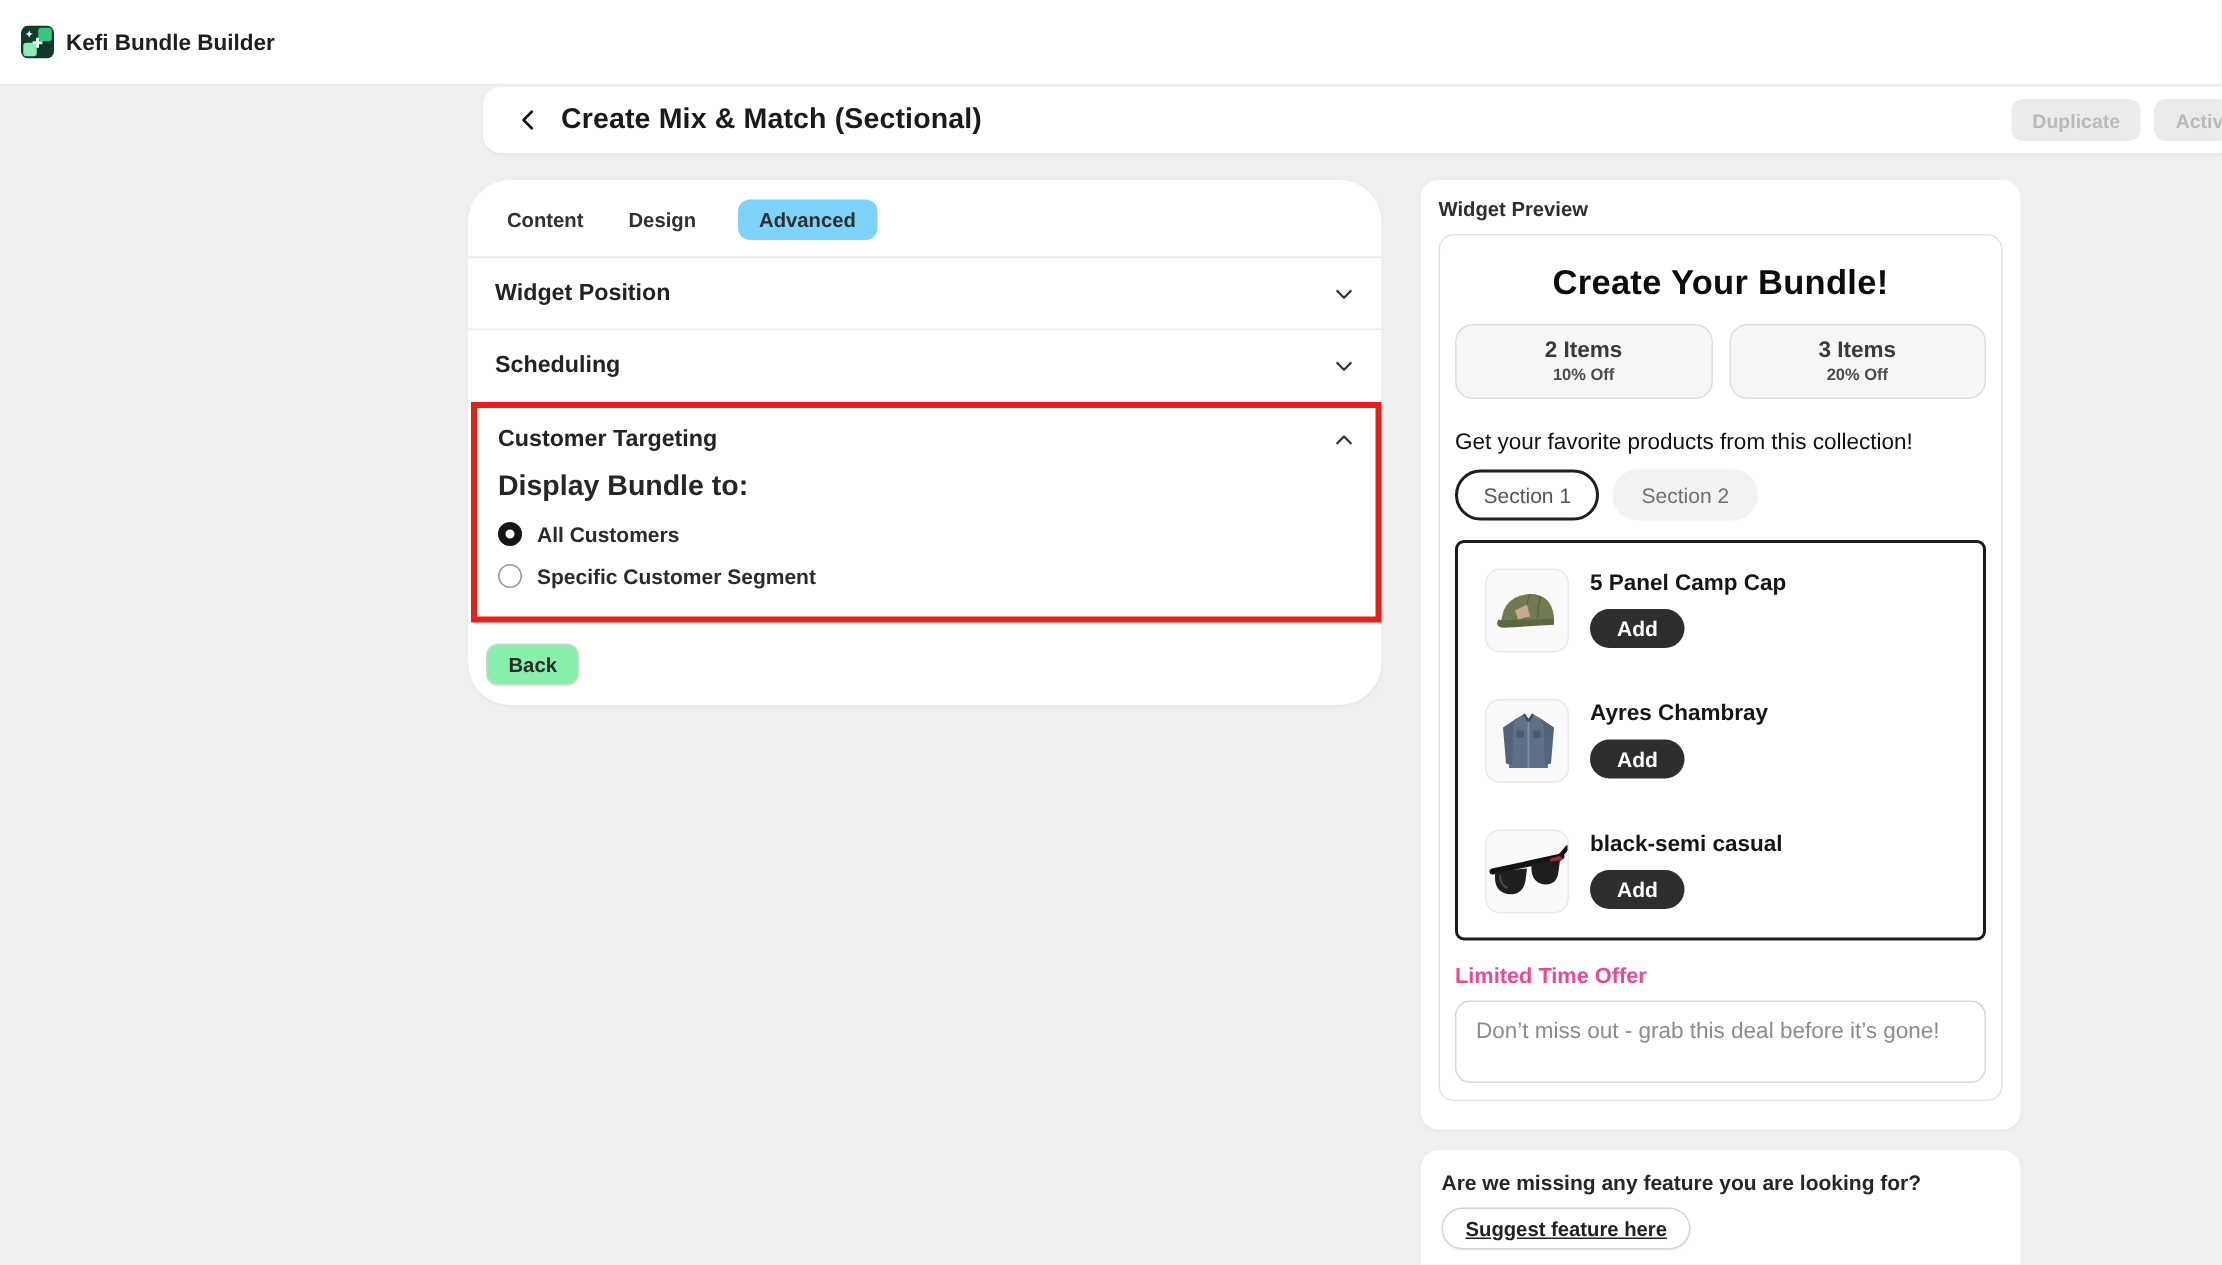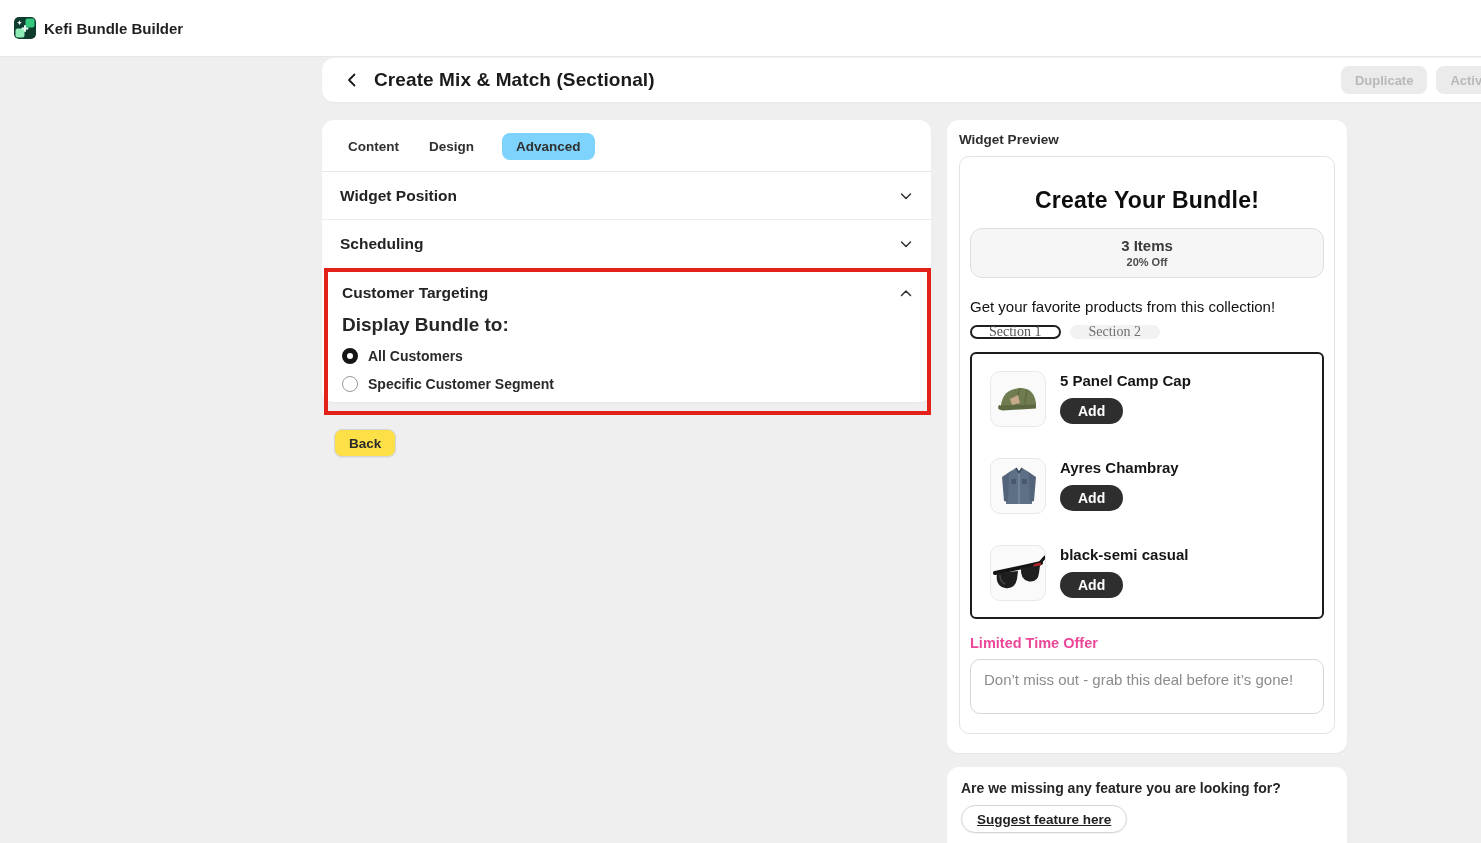--- a/index.html
+++ b/index.html
@@ -29,21 +29,21 @@
     display:flex; align-items:center; justify-content:center; border-radius:6px; margin-left:4px; }
   .header-title { font-size:19px; font-weight:700; margin-left:8px; letter-spacing:.1px; }
   .header-actions { margin-left:auto; display:flex; gap:9px; padding-right:4px; }
   .btn-disabled {
     background:#ebebeb; color:#b9b9b9; border:none; border-radius:8px;
     height:28px; padding:0 14px; font-size:13px; font-weight:600;
     font-family:inherit; cursor:default;
   }
 
   
-  .editor-card { left:322px; top:120px; width:609px; height:282px; }
+  .editor-card { left:312px; top:120px; width:609px; height:350px;border-radius:28px; }
   .tabs { display:flex; align-items:center; gap:26px; padding:13px 24px 11px 24px;
     border-bottom:1px solid #e8e8e8; }
   .tab { font-size:13.5px; font-weight:600; color:#303030; background:transparent; border:none;
     font-family:inherit; padding:6px 2px; cursor:pointer; border-radius:8px; }
   .tab.active { background:#7dd3fc; padding:6px 14px; }
   .accordion-row { display:flex; align-items:center; justify-content:space-between;
     height:48px; padding:0 18px; border-bottom:1px solid #ececec; cursor:pointer; }
   .accordion-title { font-size:15.5px; font-weight:600; color:#232323; }
   .chev { width:14px; height:14px; display:block; }
 
@@ -56,40 +56,40 @@
   .ct-header { display:flex; align-items:center; justify-content:space-between;
     padding:12px 14px 4px 14px; cursor:pointer; }
   .ct-body { padding:8px 14px 14px 14px; }
   .field-label { font-size:19px; font-weight:700; color:#262626; margin-bottom:12px; }
   .radio-row { display:flex; align-items:center; gap:10px; margin-bottom:12px; cursor:pointer; }
   .radio { width:16px; height:16px; border-radius:50%; background:#fff; flex:0 0 auto; }
   .radio.checked { border:5px solid #151515; }
   .radio.unchecked { border:1.5px solid #9a9a9a; }
   .radio-label { font-size:14px; color:#2a2a2a;font-weight:bold; }
   .back-btn {
-    margin:14px 0 0 12px; background:#fde047; border:1px solid #d4d4d4; border-radius:8px;
+    margin:14px 0 0 12px; background:#86efac; border:1px solid #d4d4d4; border-radius:8px;
     height:28px; padding:0 14px; font-size:13.5px; font-weight:600; color:#2b2b2b;
     font-family:inherit; cursor:pointer; box-shadow:0 1px 1px rgba(0,0,0,.05);text-align:center;
   }
 
   
   .preview-card { left:947px; top:120px; width:400px; height:633px; padding:12px; }
   .preview-label { font-size:13.5px; font-weight:700; color:#2e2e2e; }
   .preview-inner { margin-top:9px; border:1px solid #e3e3e3; border-radius:10px;
-    height:578px; padding:28px 9px; background:#fff; }
+    height:578px; padding:16px 9px; background:#fff; }
   .widget-title { text-align:center; font-size:23px; font-weight:700; color:#0d0d0d;
     margin:2px 0 14px 0; letter-spacing:.2px; }
   .tier-row { display:flex; gap:11px; margin:0 1px 20px 1px; }
   .tier-btn { flex:1; background:#f6f6f6; border:1px solid #dedede; border-radius:12px;
     padding:8px 4px 9px 4px; text-align:center; cursor:pointer; font-family:inherit; }
   .tier-items { font-size:15px; font-weight:700; color:#3a3a3a; }
   .tier-disc { font-size:11px; font-weight:700; color:#4c4c4c; margin-top:2px; }
   .collection-prompt { font-size:15px; font-weight:400; color:#111; margin:0 1px 10px 1px; }
   .chip-row { display:flex; gap:9px; margin:0 1px 13px 1px; }
-  .chip { border-radius:17px; height:14px; padding:0 17px; font-size:14px; font-family:Liberation Serif, serif;
+  .chip { border-radius:17px; height:34px; padding:0 17px; font-size:14px; font-family:Liberation Sans, sans-serif;
     cursor:pointer; display:flex; align-items:center; }
   .chip.active { background:#fff; border:2px solid #1f1f1f; color:#545454; }
   .chip.inactive { background:#f2f2f2; border:2px solid #f2f2f2; color:#6f6f6f; }
   .products-box { border:2px solid #1c1c1c; border-radius:6px; margin:0 1px 16px 1px;
     padding:17px 0 16px 0; }
   .product-row { display:flex; gap:14px; padding:0 18px; margin-bottom:31px; }
   .product-row:last-child { margin-bottom:0; }
   .product-thumb { width:56px; height:56px; border:1px solid #e9e9e9; border-radius:10px;
     background:#fafafa; overflow:hidden; flex:0 0 auto; }
   .product-info { padding-top:1px; }
@@ -182,20 +182,24 @@
 </div>
 
 <div class="card preview-card">
   <div class="preview-label">Widget Preview</div>
 
   <div class="preview-inner">
     <div class="widget-title">Create Your Bundle!</div>
 
     <div class="tier-row">
       <button class="tier-btn">
+        <div class="tier-items">2 Items</div>
+        <div class="tier-disc">10% Off</div>
+      </button>
+      <button class="tier-btn">
         <div class="tier-items">3 Items</div>
         <div class="tier-disc">20% Off</div>
       </button>
     </div>
 
     <div class="collection-prompt">Get your favorite products from this collection!</div>
 
     <div class="chip-row">
       <button class="chip active">Section 1</button>
       <button class="chip inactive">Section 2</button>

